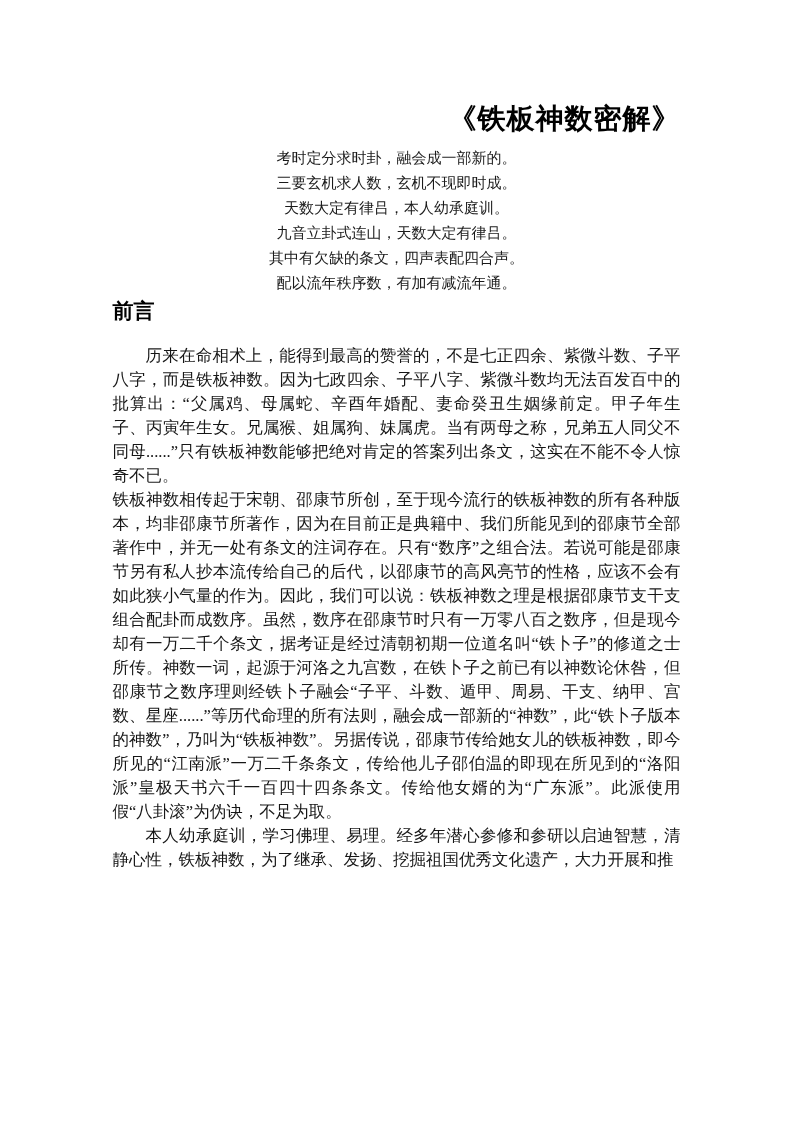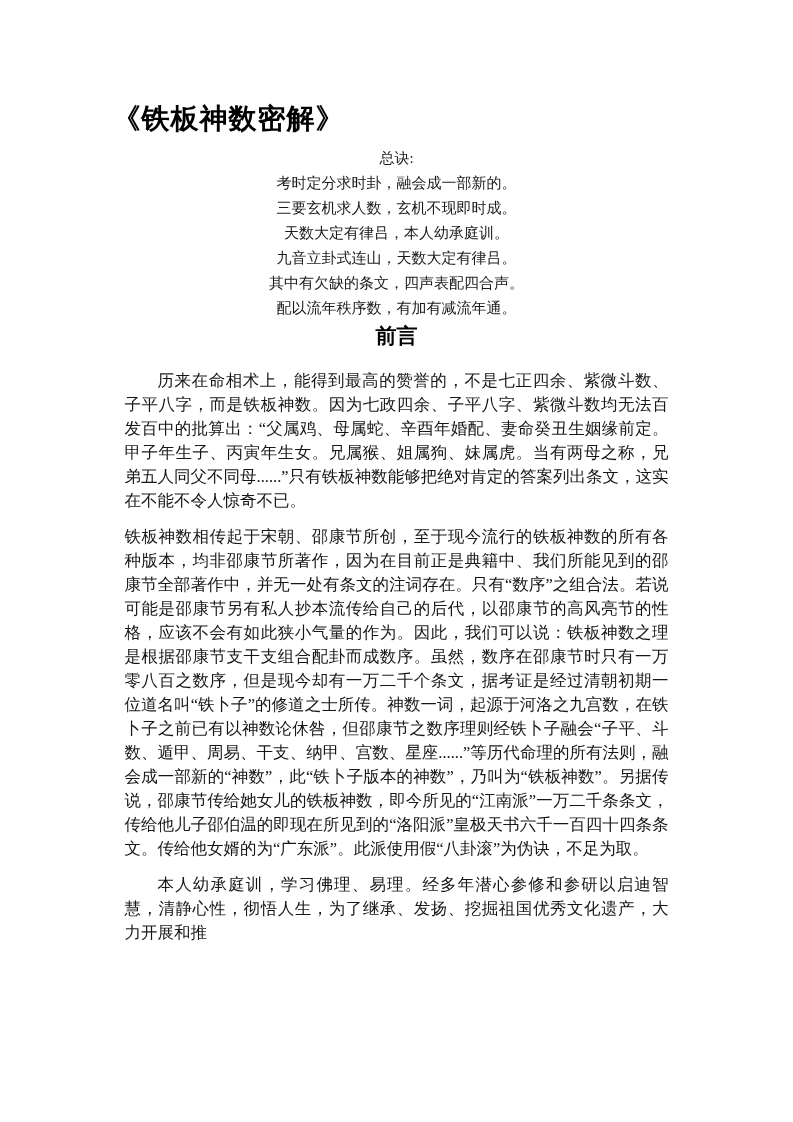--- a/index.html
+++ b/index.html
@@ -17,72 +17,70 @@
       width: 568px;
       margin: 0 auto;
       padding-top: 100px;
       color: #161616;
     }
     .doc-title {
       margin: 0;
       font-size: 28px;
       line-height: 38px;
       font-weight: 700;
-      text-align: left;
+      text-align: right;
       color: #000000;
       letter-spacing: 1px;
     }
     .verse {
       margin-top: 8px;
       font-size: 15px;
       line-height: 25px;
       text-align: center;
       color: #1a1a1a;
     }
     .verse-line {
       white-space: nowrap;
     }
     .section-heading {
       margin: 2px 0 20px 0;
       font-size: 21px;
       line-height: 26px;
       font-weight: 700;
-      text-align: center;
       color: #000000;
     }
     .para {
-      margin: 12px;
+      margin: 0;
       font-size: 16.5px;
       line-height: 24px;
       text-align: justify;
       word-break: break-all;
       color: #161616;
     }
     .indent-2em { text-indent: 2em; }
     .indent-small { text-indent: 6px; }
   </style>
 </head>
 <body>
 
 <div class="page">
 
   <h1 class="doc-title">《铁板神数密解》</h1>
 
   <div class="verse">
-    <div class="verse-line">总诀:</div>
     <div class="verse-line">考时定分求时卦，融会成一部新的。</div>
     <div class="verse-line">三要玄机求人数，玄机不现即时成。</div>
     <div class="verse-line">天数大定有律吕，本人幼承庭训。</div>
     <div class="verse-line">九音立卦式连山，天数大定有律吕。</div>
     <div class="verse-line">其中有欠缺的条文，四声表配四合声。</div>
     <div class="verse-line">配以流年秩序数，有加有减流年通。</div>
   </div>
 
   <h2 class="section-heading">前言</h2>
 
   <p class="para indent-2em">历来在命相术上，能得到最高的赞誉的，不是七正四余、紫微斗数、子平八字，而是铁板神数。因为七政四余、子平八字、紫微斗数均无法百发百中的批算出：“父属鸡、母属蛇、辛酉年婚配、妻命癸丑生姻缘前定。甲子年生子、丙寅年生女。兄属猴、姐属狗、妹属虎。当有两母之称，兄弟五人同父不同母......”只有铁板神数能够把绝对肯定的答案列出条文，这实在不能不令人惊奇不已。</p>
 
   <p class="para">铁板神数相传起于宋朝、邵康节所创，至于现今流行的铁板神数的所有各种版本，均非邵康节所著作，因为在目前正是典籍中、我们所能见到的邵康节全部著作中，并无一处有条文的注词存在。只有“数序”之组合法。若说可能是邵康节另有私人抄本流传给自己的后代，以邵康节的高风亮节的性格，应该不会有如此狭小气量的作为。因此，我们可以说：铁板神数之理是根据邵康节支干支组合配卦而成数序。虽然，数序在邵康节时只有一万零八百之数序，但是现今却有一万二千个条文，据考证是经过清朝初期一位道名叫“铁卜子”的修道之士所传。神数一词，起源于河洛之九宫数，在铁卜子之前已有以神数论休咎，但邵康节之数序理则经铁卜子融会“子平、斗数、遁甲、周易、干支、纳甲、宫数、星座......”等历代命理的所有法则，融会成一部新的“神数”，此“铁卜子版本的神数”，乃叫为“铁板神数”。另据传说，邵康节传给她女儿的铁板神数，即今所见的“江南派”一万二千条条文，传给他儿子邵伯温的即现在所见到的“洛阳派”皇极天书六千一百四十四条条文。传给他女婿的为“广东派”。此派使用假“八卦滚”为伪诀，不足为取。</p>
 
 
-  <p class="para indent-2em">本人幼承庭训，学习佛理、易理。经多年潜心参修和参研以启迪智慧，清静心性，彻悟人生，为了继承、发扬、挖掘祖国优秀文化遗产，大力开展和推</p>
+  <p class="para indent-2em">本人幼承庭训，学习佛理、易理。经多年潜心参修和参研以启迪智慧，清静心性，铁板神数，为了继承、发扬、挖掘祖国优秀文化遗产，大力开展和推</p>
 
 </div>
 
 </body></html>

